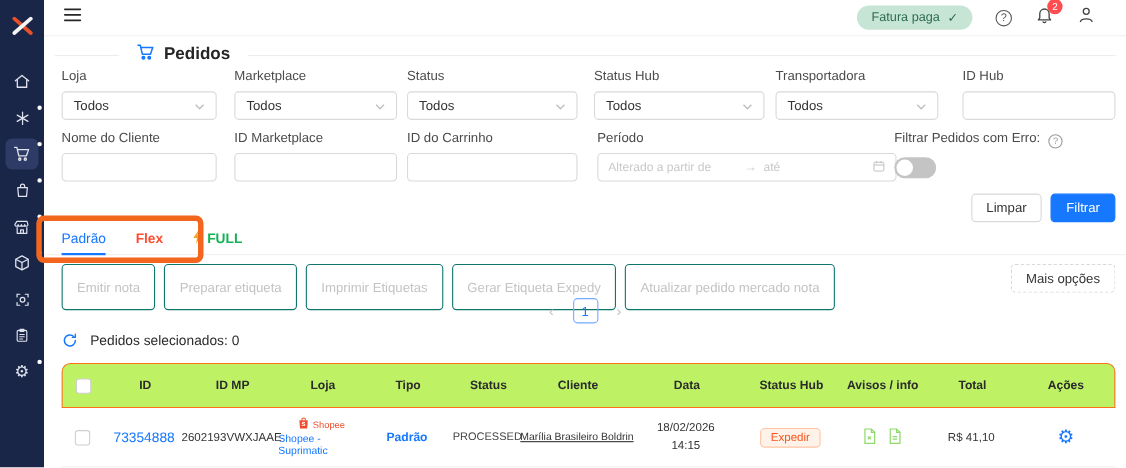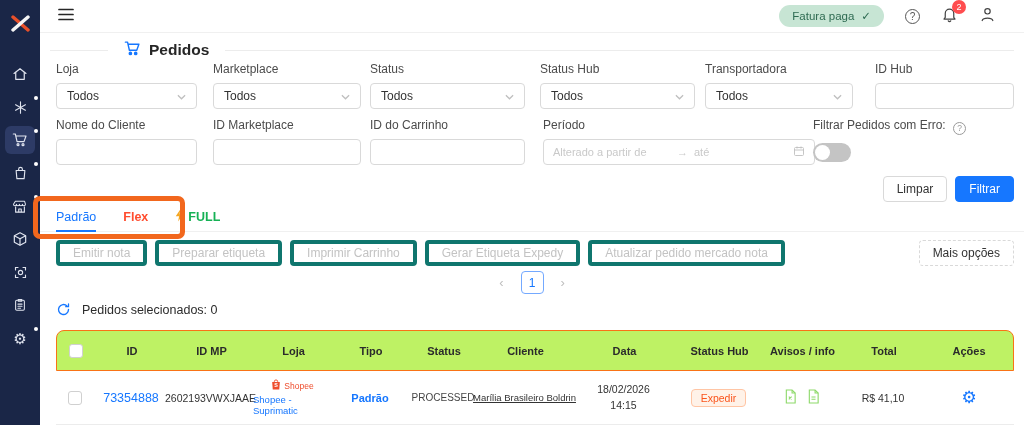--- a/index.html
+++ b/index.html
@@ -61,21 +61,21 @@
   .tab { position:relative; font-size:12.5px; display:flex; align-items:center; gap:4px; cursor:pointer; }
   .tab-padrao { color:#1677ff; }
   .tab-padrao::after { content:""; position:absolute; left:0; right:0; bottom:-1px; height:2px; background:#1677ff; }
   .tab-flex { color:#ff4d2f; font-weight:bold; }
   .tab-full { color:#16b155; font-weight:bold; }
 
   .annotation-box { position:absolute; left:33px; top:196px; width:152px; height:43px; border:5px solid #f2671d; border-radius:7px; z-index:6; pointer-events:none; }
 
   
   .bulk { position:absolute; top:240px; left:16px; display:flex; gap:8px; }
-  .btn-dis { height:26px; padding:0 13px; border:4px solid #0f766e; border-radius:4px; background:#fff; font-size:12px; color:#c3c3c3; font-family:inherit; }
+  .btn-dis { height:42px; padding:0 13px; border:1px solid #0f766e; border-radius:4px; background:#fff; font-size:12px; color:#c3c3c3; font-family:inherit; }
   .more-btn { position:absolute; top:240px; right:10px; height:26px; padding:0 13px; border:1px dashed #d9d9d9; border-radius:4px; background:#fff; font-size:12px; color:#333; font-family:inherit; cursor:pointer; }
 
   .pagination { position:absolute; top:271px; left:0; right:0; display:flex; justify-content:center; align-items:center; gap:17px; }
   .pg-arrow { color:#bfbfbf; font-size:13px; cursor:pointer; line-height:1; }
   .pg-num { width:23px; height:23px; border:1px solid #74a9ff; border-radius:4px; color:#1677ff; font-size:12px; display:flex; align-items:center; justify-content:center; cursor:pointer; }
 
   .selection { position:absolute; top:302px; left:16px; display:flex; align-items:center; gap:11px; font-size:12.5px; color:#2b2b2b; }
 
   
   .table { position:absolute; top:330px; left:16px; width:958px; }
@@ -342,21 +342,21 @@
         <span><svg width="9" height="13" viewBox="0 0 12 16">
               <polygon points="7,0 1,9 5.4,9 4.2,16 11,6.2 6.2,6.2" fill="#f5a623"></polygon>
             </svg></span>
         <span>FULL</span>
       </span>
     </div>
 
     <div class="bulk">
       <button class="btn-dis">Emitir nota</button>
       <button class="btn-dis">Preparar etiqueta</button>
-      <button class="btn-dis">Imprimir Carrinho</button>
+      <button class="btn-dis">Imprimir Etiquetas</button>
       <button class="btn-dis">Gerar Etiqueta Expedy</button>
       <button class="btn-dis">Atualizar pedido mercado nota</button>
     </div>
     <button class="more-btn">Mais opções</button>
 
     <div class="pagination">
       <span class="pg-arrow">‹</span>
       <span class="pg-num">1</span>
       <span class="pg-arrow">›</span>
     </div>

